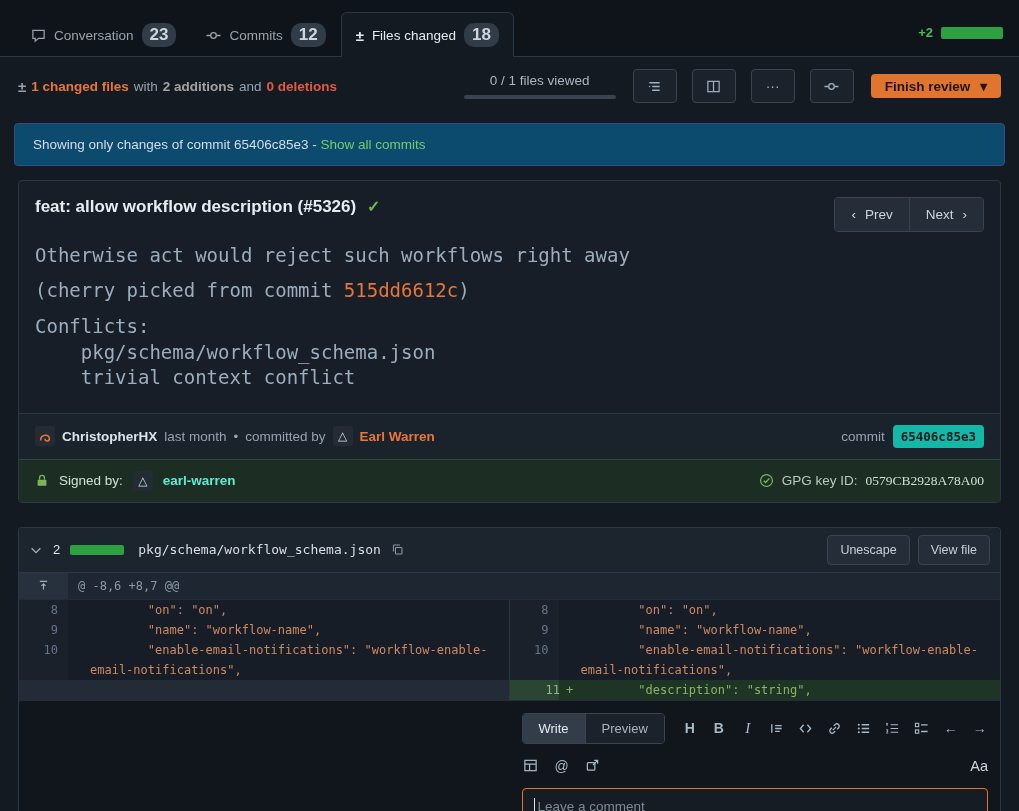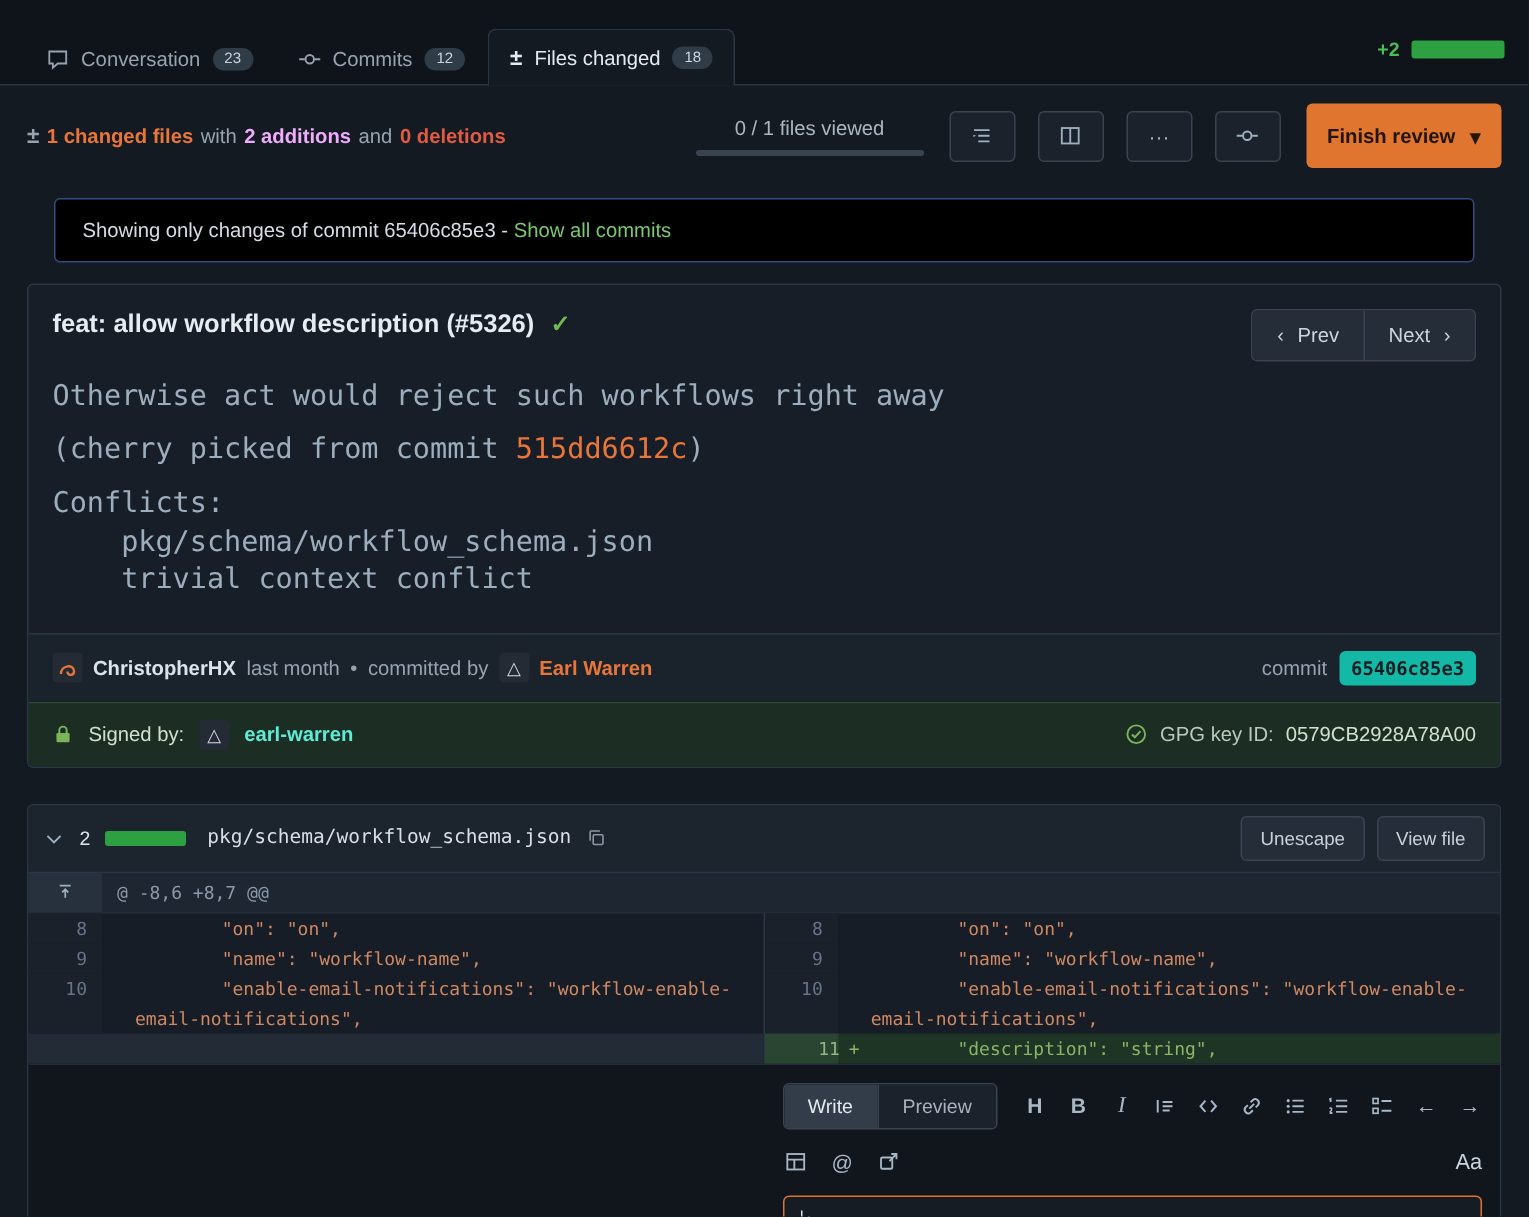--- a/index.html
+++ b/index.html
@@ -9,43 +9,43 @@
   [data-interactable="true"] { cursor:pointer; }
   svg { display:block; }
 
   
   .tabbar { display:flex; align-items:flex-end; padding:12px 16px 0; background:#0f141b;
     border-bottom:1px solid #2b3744; height:57px; }
   .tab { display:flex; align-items:center; gap:8px; padding:10px 14px; font-size:13.5px;
     color:#96a3b0; border:1px solid transparent; border-bottom:none;
     border-radius:6px 6px 0 0; margin-bottom:-1px; }
   .tab.active { background:#141a21; border-color:#2b3744; color:#e4eaf0; }
-  .tab .count { background:#313c49; color:#cdd6df; font-size:10px; padding:2px 8px;
-    border-radius:10px; font-weight:400; }
+  .tab .count { background:#313c49; color:#cdd6df; font-size:17px; padding:2px 8px;
+    border-radius:10px; font-weight:700; }
   .pm-glyph { font-size:15px; font-weight:700; }
   .tabbar-right { margin-left:auto; display:flex; align-items:center; gap:8px; padding-bottom:16px; }
   .plus2 { color:#4bbf56; font-weight:700; font-size:13px; }
   .greenbar { width:62px; height:12px; background:#2da042; border-radius:2px; }
 
   
   .toolbar { display:flex; align-items:center; padding:12px 18px; font-size:13.5px; color:#96a3b0; gap:5px; }
   .link-orange { color:#e8763a; font-weight:600; }
-  .green { color:#f0abfc; font-weight:600; }
+  .green { color:#a3a3a3; font-weight:600; }
   .red { color:#e05b44; font-weight:600; }
   .viewed { margin-left:auto; margin-right:2px; text-align:center; }
   .viewed .vt { color:#aab6c2; }
   .viewed .track { margin-top:7px; height:4px; background:#3a4450; border-radius:2px; width:152px; }
   .icon-btn { width:44px; height:34px; border:1px solid #3a4450; background:#1b222b; border-radius:4px;
     color:#9fb0c0; display:flex; align-items:center; justify-content:center; margin-left:10px; font-size:14px; }
-  .finish { margin-left:12px; height:43px; background:#df752e; color:#24150a; border:none; border-radius:4px;
+  .finish { margin-left:12px; height:24px; background:#df752e; color:#24150a; border:none; border-radius:4px;
     font-weight:700; font-size:13.5px; padding:0 14px; display:flex; align-items:center; gap:10px;
     font-family:"Liberation Sans",sans-serif; }
 
   
-  .banner { margin:8px 36px 0; background:#000000; border:1px solid #344b83; border-radius:4px;
+  .banner { margin:8px 14px 0; background:#0c4a6e; border:1px solid #344b83; border-radius:4px;
     padding:13px 18px; font-size:13.5px; color:#d6dde7; }
   .banner a { color:#7bc96f; }
 
   
   .card { margin:14px 18px 0; border:1px solid #2b3744; border-radius:4px; background:#171e27; }
   .commit-head { display:flex; justify-content:space-between; align-items:flex-start; padding:16px 16px 6px; }
   .commit-title { font-size:17px; font-weight:600; color:#e6ecf2; }
   .commit-title .check { color:#6fba4c; margin-left:6px; font-size:16px; }
   .pn { display:flex; border:1px solid #3a4450; border-radius:4px; overflow:hidden; }
   .pn .pn-btn { background:#242d38; border:none; color:#cbd5df; font-size:13.5px; padding:9px 16px;
@@ -61,21 +61,21 @@
     justify-content:center; color:#cfd8e1; font-size:12px; flex:none; overflow:hidden; }
   .strong { color:#dbe3ea; font-weight:700; }
   .committer { color:#e8763a; font-weight:700; }
   .meta-right { margin-left:auto; display:flex; align-items:center; gap:8px; }
   .sha-badge { background:#14b8a6; color:#171c22; font-family:"DejaVu Sans Mono",monospace; font-size:12.5px;
     padding:4px 8px; border-radius:4px; font-weight:700; }
   .signed { display:flex; align-items:center; gap:10px; padding:11px 16px; background:#1c2e23;
     border-top:1px solid #2c4a35; border-radius:0 0 4px 4px; font-size:13.5px; color:#cfe0cd; }
   .signed .signer { color:#5eead4; font-weight:700; }
   .signed-right { margin-left:auto; display:flex; align-items:center; gap:8px; color:#b9c9bb; }
-  .gpg-key { font-family:Liberation Sans, sans-serif; color:#cfe0cd; }
+  .gpg-key { font-family:Liberation Serif, serif; color:#cfe0cd; }
 
   
   .diff-card { margin-top:24px; background:#161d26; border-bottom:none; border-radius:4px 4px 0 0; }
   .diff-head { display:flex; align-items:center; gap:10px; padding:7px 10px; background:#1c242e;
     border-bottom:1px solid #2b3744; border-radius:4px 4px 0 0; }
   .fold { color:#9fb0c0; }
   .fcount { color:#dbe3ea; font-size:13px; }
   .fstat { width:54px; height:10px; background:#2da042; border-radius:2px; }
   .fname { font-family:"DejaVu Sans Mono",monospace; font-size:13px; color:#d8dfe7; margin-left:4px; }
   .copy { color:#8b98a5; }

